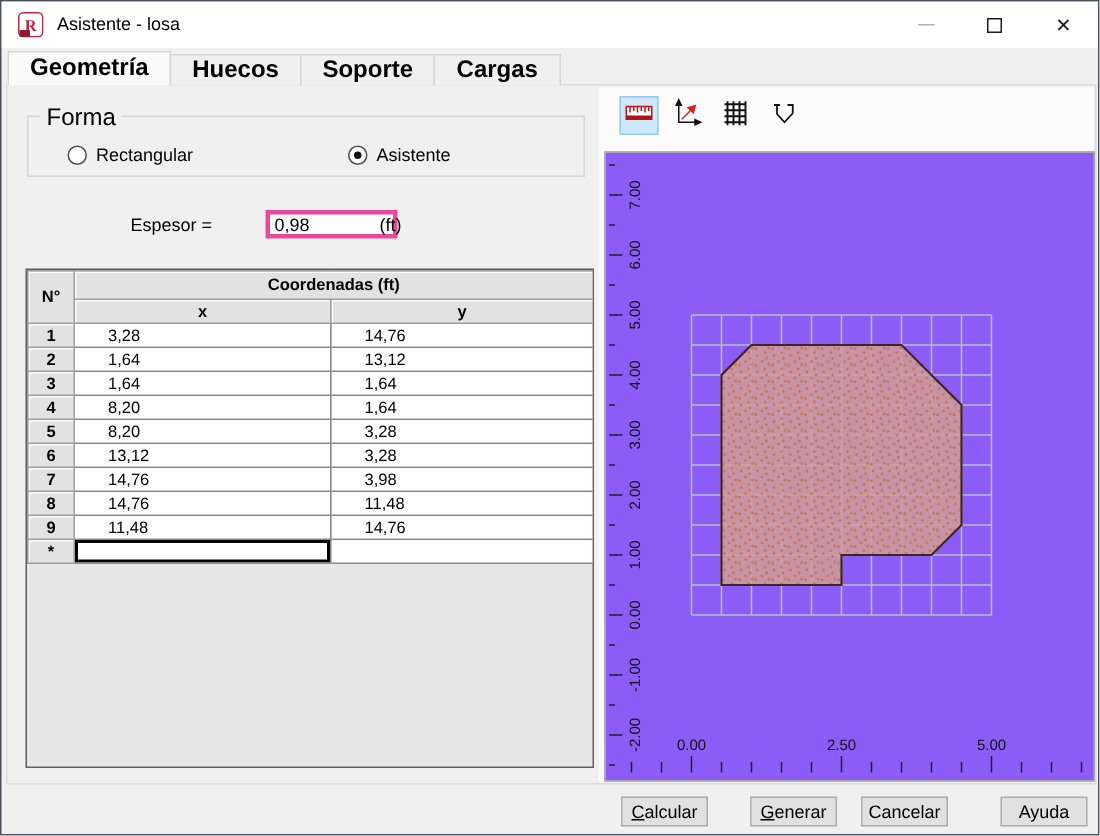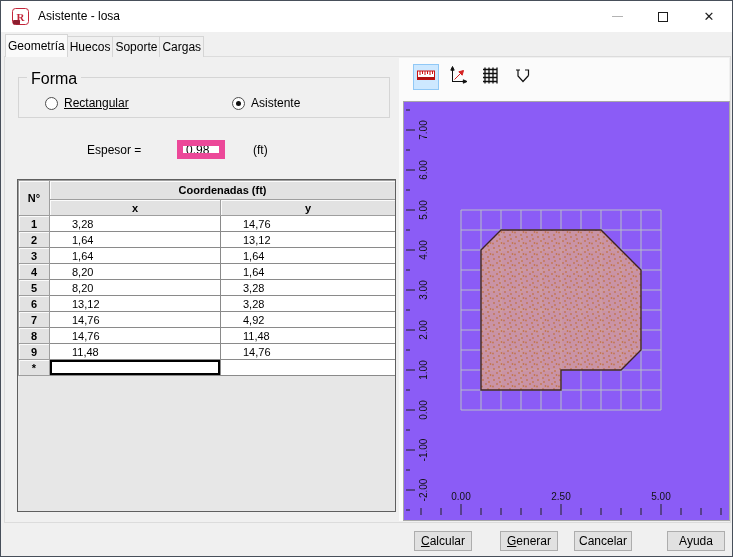--- a/index.html
+++ b/index.html
@@ -13,36 +13,36 @@
   .titlebar{position:absolute;left:0;top:0;right:0;height:31px;background:#ffffff;}
   .app-icon{position:absolute;left:11px;top:7px;width:17px;height:17px;}
   .title-text{position:absolute;left:37px;top:8px;font-size:12px;}
   .win-controls{position:absolute;right:0;top:0;display:flex;height:31px;}
   .win-btn{width:46px;height:31px;display:flex;align-items:center;justify-content:center;font-size:12px;}
   .min-glyph{width:11px;height:1px;background:#b3b3b3;}
   .max-glyph{width:10px;height:10px;border:1px solid #1c1c1c;background:#fff;}
   .close-glyph{font-size:13px;color:#1c1c1c;line-height:1;}
   
   .tabbar{position:absolute;left:4px;top:33px;height:23px;display:flex;align-items:flex-end;z-index:3;}
-  .tab{height:21px;line-height:20px;padding:0 2px;font-size:12px;background:#f0f0f0;
-       border:1px solid #d5d5d5;border-bottom:none;margin-right:-1px;white-space:nowrap;}
+  .tab{height:21px;line-height:20px;padding:0 14px;font-size:16px;background:#f0f0f0;
+       border:1px solid #d5d5d5;border-bottom:none;margin-right:-1px;white-space:nowrap;font-weight:bold;}
   .tab.active{height:23px;line-height:22px;background:#fafafa;position:relative;z-index:4;}
   .tabpage{position:absolute;left:3px;top:55px;width:727px;height:467px;background:#f0f0f0;
            border:1px solid #dcdcdc;z-index:1;}
   
   .groupbox{position:absolute;left:13px;top:20px;width:372px;height:41px;border:1px solid #d5d5d5;}
   .groupbox-legend{position:absolute;top:-8px;left:8px;background:#f0f0f0;padding:0 4px;font-size:16px;}
   .radio-row{position:absolute;left:0;top:18px;width:100%;height:16px;}
   .radio-opt{position:absolute;display:flex;align-items:center;gap:6px;font-size:12px;}
   .radio-circ{width:13px;height:13px;border-radius:50%;border:1px solid #4e4e4e;background:#fff;
               display:flex;align-items:center;justify-content:center;flex:0 0 auto;}
   .radio-circ .dot{width:5px;height:5px;border-radius:50%;background:#101010;display:none;}
   .radio-opt.sel .radio-circ .dot{display:block;}
   .espesor-label{position:absolute;left:82px;top:86px;font-size:12px;}
-  .espesor-input{position:absolute;left:172px;top:83px;width:48px;height:19px;border:6px solid #ec4899;
+  .espesor-input{position:absolute;left:172px;top:83px;width:88px;height:19px;border:3px solid #ec4899;
                  background:#fff;font-family:"Liberation Sans",sans-serif;font-size:12px;padding:0 3px;}
   .espesor-unit{position:absolute;left:248px;top:86px;font-size:12px;}
   
   .gridbox{position:absolute;left:12px;top:122px;width:379px;height:333px;border:1px solid #5f5f5f;
            background:#e7e7e7;overflow:hidden;}
   table.coords{border-collapse:collapse;width:377px;table-layout:fixed;}
   table.coords th,table.coords td{font-size:11px;padding:0 0 0 3px;overflow:hidden;white-space:nowrap;}
   table.coords th{background:#e2e2e2;border:1px solid #9e9e9e;box-shadow:inset 1px 1px 0 #fbfbfb;
                   font-weight:bold;text-align:center;padding:0;}
   table.coords td{background:#ffffff;border:1px solid #8a8a8a;text-align:left;padding-left:22px;}
@@ -94,21 +94,21 @@
       <div class="tab">Huecos</div>
       <div class="tab">Soporte</div>
       <div class="tab">Cargas</div>
     </div>
 
   <div class="tabpage">
 
     <div class="groupbox">
       <span class="groupbox-legend">Forma</span>
       <div class="radio-row" id="forma-options">
-          <div class="radio-opt" style="left: 26px; text-decoration: underline;">
+          <div class="radio-opt" style="left: 26px;">
             <span class="radio-circ"></span>
             <span>Rectangular</span>
           </div>
           <div class="radio-opt sel" style="left: 213px;">
             <span class="radio-circ">
               <span class="dot"></span>
             </span>
             <span>Asistente</span>
           </div>
         </div>
@@ -160,21 +160,21 @@
               <td>3,28</td>
             </tr>
             <tr class="datarow">
               <th>6</th>
               <td>13,12</td>
               <td>3,28</td>
             </tr>
             <tr class="datarow">
               <th>7</th>
               <td>14,76</td>
-              <td>4,92</td>
+              <td>3,98</td>
             </tr>
             <tr class="datarow">
               <th>8</th>
               <td>14,76</td>
               <td>11,48</td>
             </tr>
             <tr class="datarow">
               <th>9</th>
               <td>11,48</td>
               <td>14,76</td>

